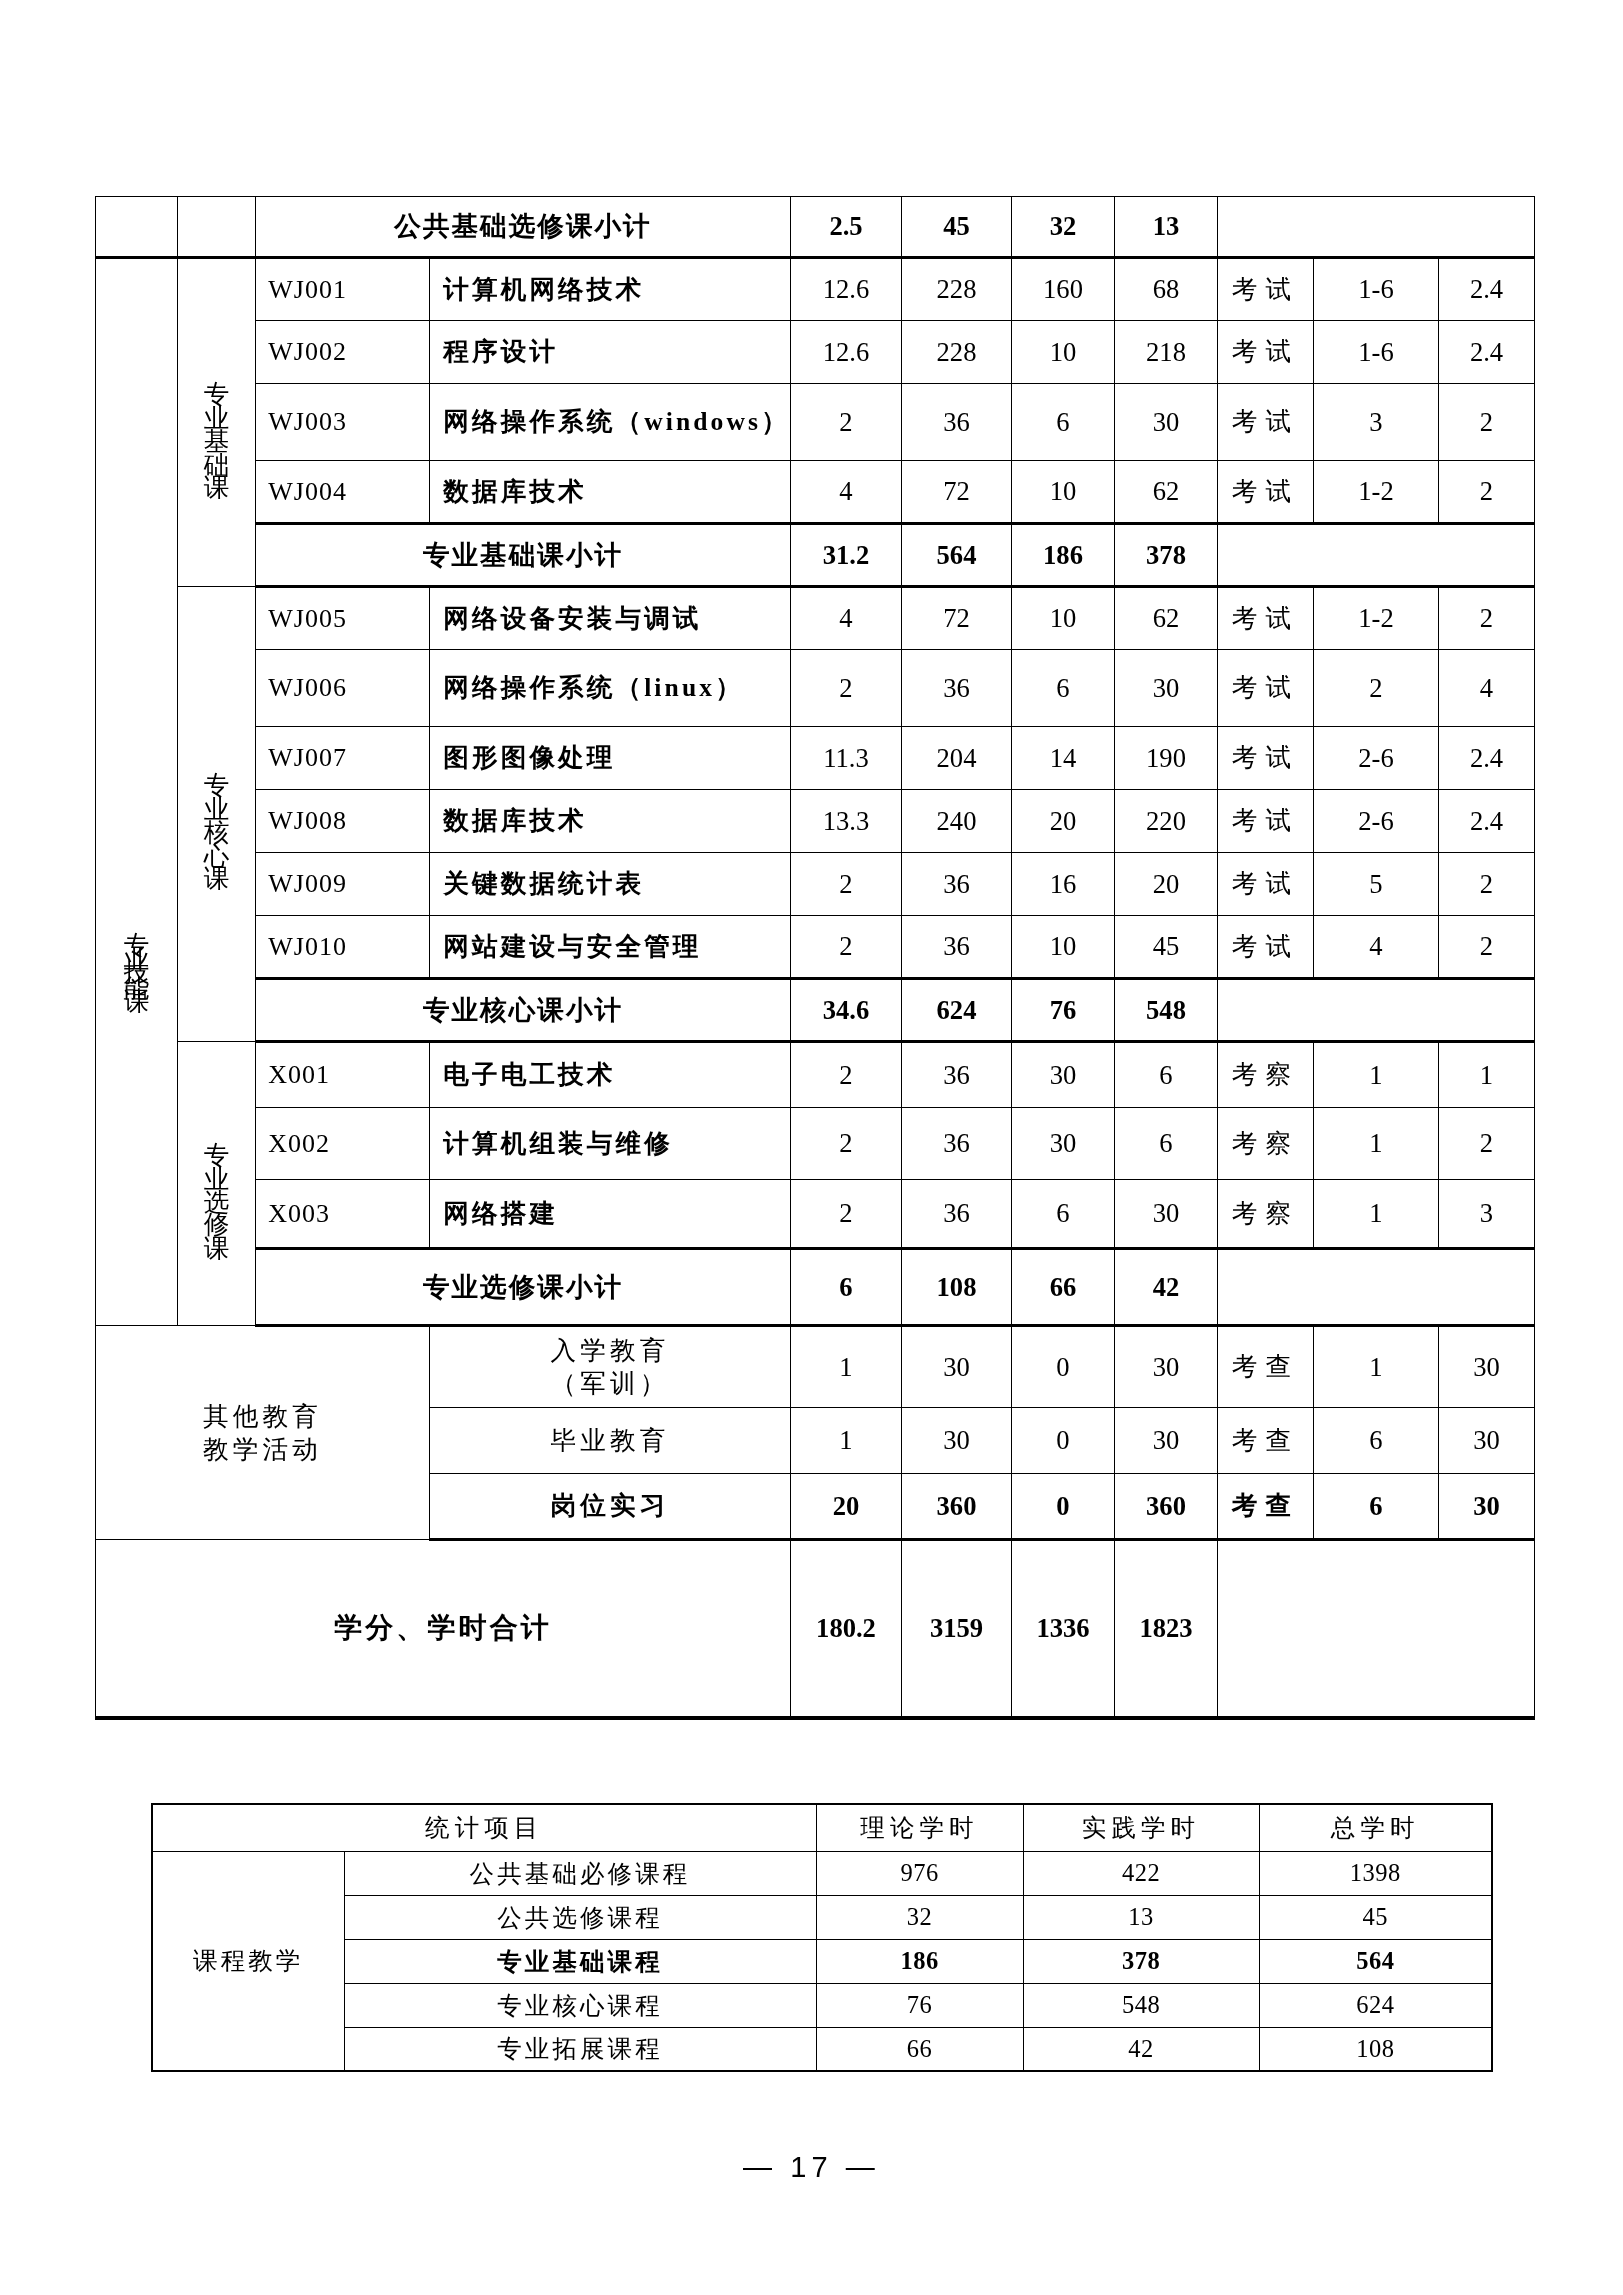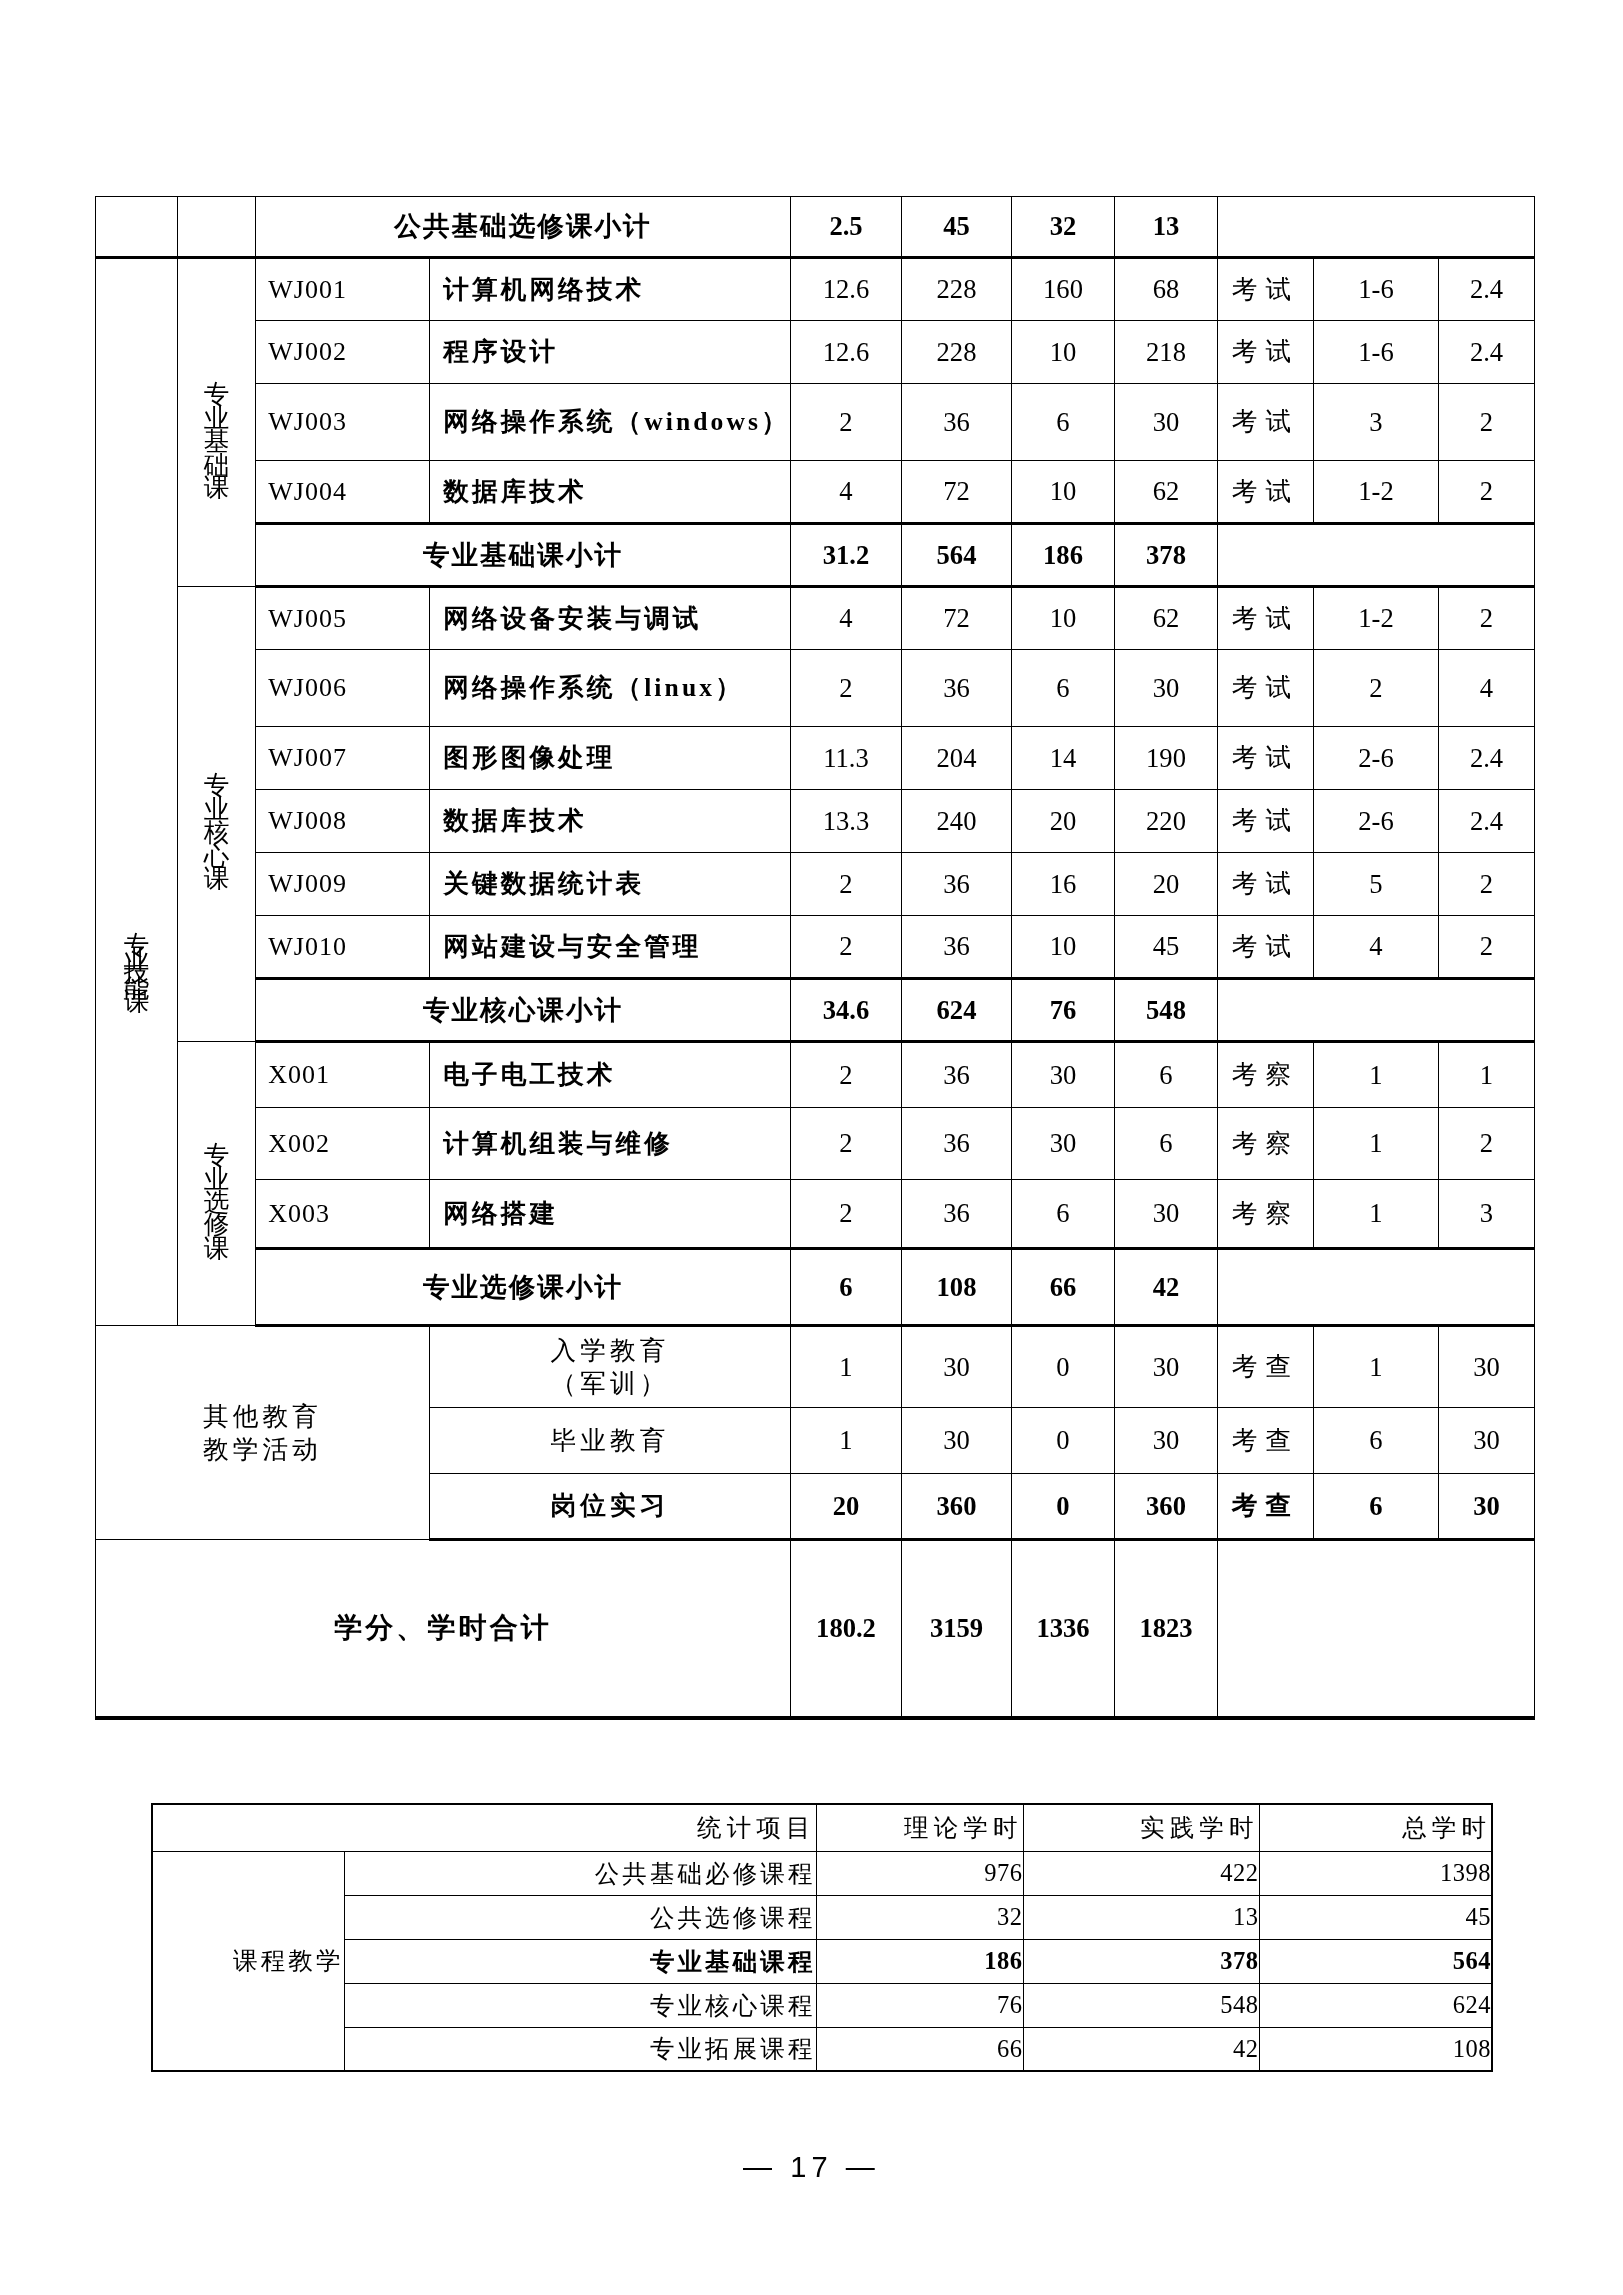--- a/index.html
+++ b/index.html
@@ -22,21 +22,21 @@
   tr.tkb > td{border-bottom-width:3.1px;}
   tr.tkt > td{border-top-width:3.1px;}
   .vert{vertical-align:middle;}
   .vtext{writing-mode:vertical-rl;text-orientation:upright;display:inline-block;
          letter-spacing:23.5px;font-size:25.6px;}
   .vtext.skill{letter-spacing:14.3px;margin-top:317px;}
   .two-line div{letter-spacing:4.1px;}
 
   
   .st{position:absolute;left:151px;top:1803px;width:1339px;border:2px solid #000;}
-  .st td,.st th{border:1.5px solid #000;padding:0;text-align:right;vertical-align:middle;
+  .st td,.st th{border:1.5px solid #000;padding:0;text-align:center;vertical-align:middle;
                 font-size:24.5px;font-weight:normal;letter-spacing:3.1px;overflow:hidden;}
   .st th{letter-spacing:5.1px;}
   .st tr.bold-row td{font-weight:bold;}
   .st td.stnum{letter-spacing:0.5px;}
 
   .doc-title{position:absolute;left:0;top:1727px;width:1623px;text-align:center;
              font-size:30px;letter-spacing:7.2px;}
   .footer{position:absolute;left:0;top:2151px;width:1623px;text-align:center;
           font-family:"Liberation Sans","DejaVu Sans",sans-serif;font-size:29px;letter-spacing:5.1px;}
 </style>

